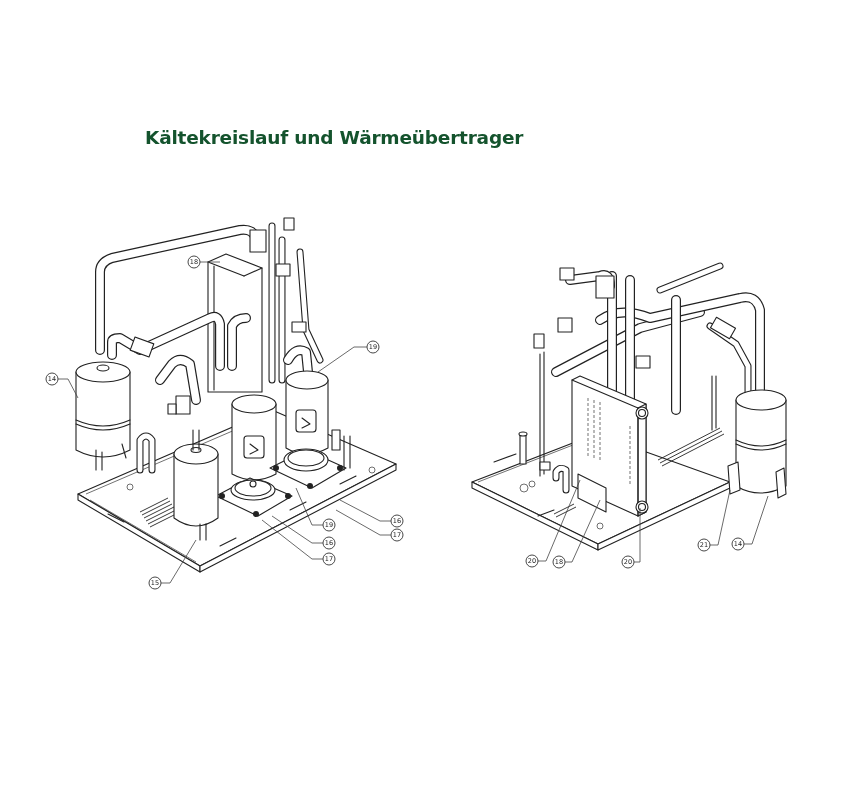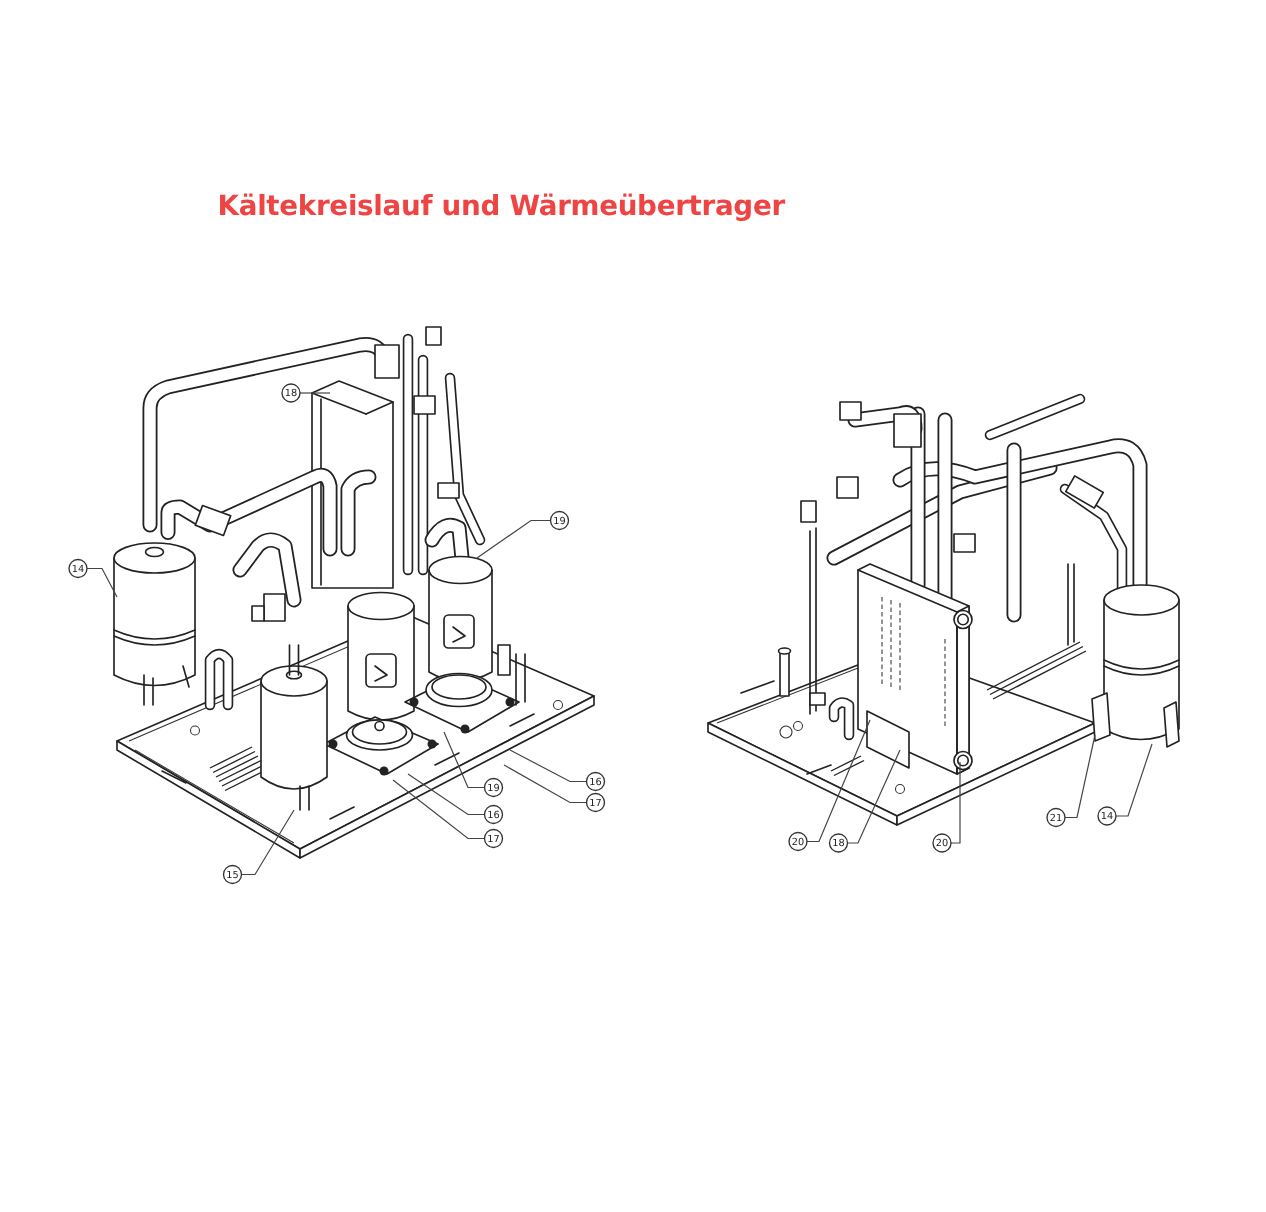--- a/index.html
+++ b/index.html
@@ -1,20 +1,20 @@
 <!DOCTYPE html>
 <html><head>
   <meta charset="utf-8">
   <style>
     html, body { margin: 0; padding: 0; background: #ffffff; }
     body { width: 844px; height: 808px; position: relative; overflow: hidden; font-family: "DejaVu Sans", sans-serif; }
     .title {
       position: absolute; left: 145px; top: 127px;
       font-family: "DejaVu Sans", sans-serif; font-weight: bold; font-size: 18.5px;
-      color: #ef4444; letter-spacing: -0.2px; white-space: nowrap;
+      color: #14532d; letter-spacing: -0.2px; white-space: nowrap;
     }
     svg.drawing { position: absolute; left: 0; top: 0; }
     .ln { fill: none; stroke: #222; stroke-width: 1.1; stroke-linejoin: round; stroke-linecap: round; }
     .lt { fill: none; stroke: #333; stroke-width: 0.7; }
     .fw { fill: #ffffff; stroke: #222; stroke-width: 1.1; stroke-linejoin: round; }
     .pipe { fill: none; stroke: #222; stroke-width: 10; stroke-linecap: round; stroke-linejoin: round; }
     .pipe-in { fill: none; stroke: #fff; stroke-width: 7.6; stroke-linecap: round; stroke-linejoin: round; }
     .pipe-s { fill: none; stroke: #222; stroke-width: 7; stroke-linecap: round; stroke-linejoin: round; }
     .pipe-s-in { fill: none; stroke: #fff; stroke-width: 4.8; stroke-linecap: round; stroke-linejoin: round; }
     .leader { fill: none; stroke: #444; stroke-width: 0.8; }

